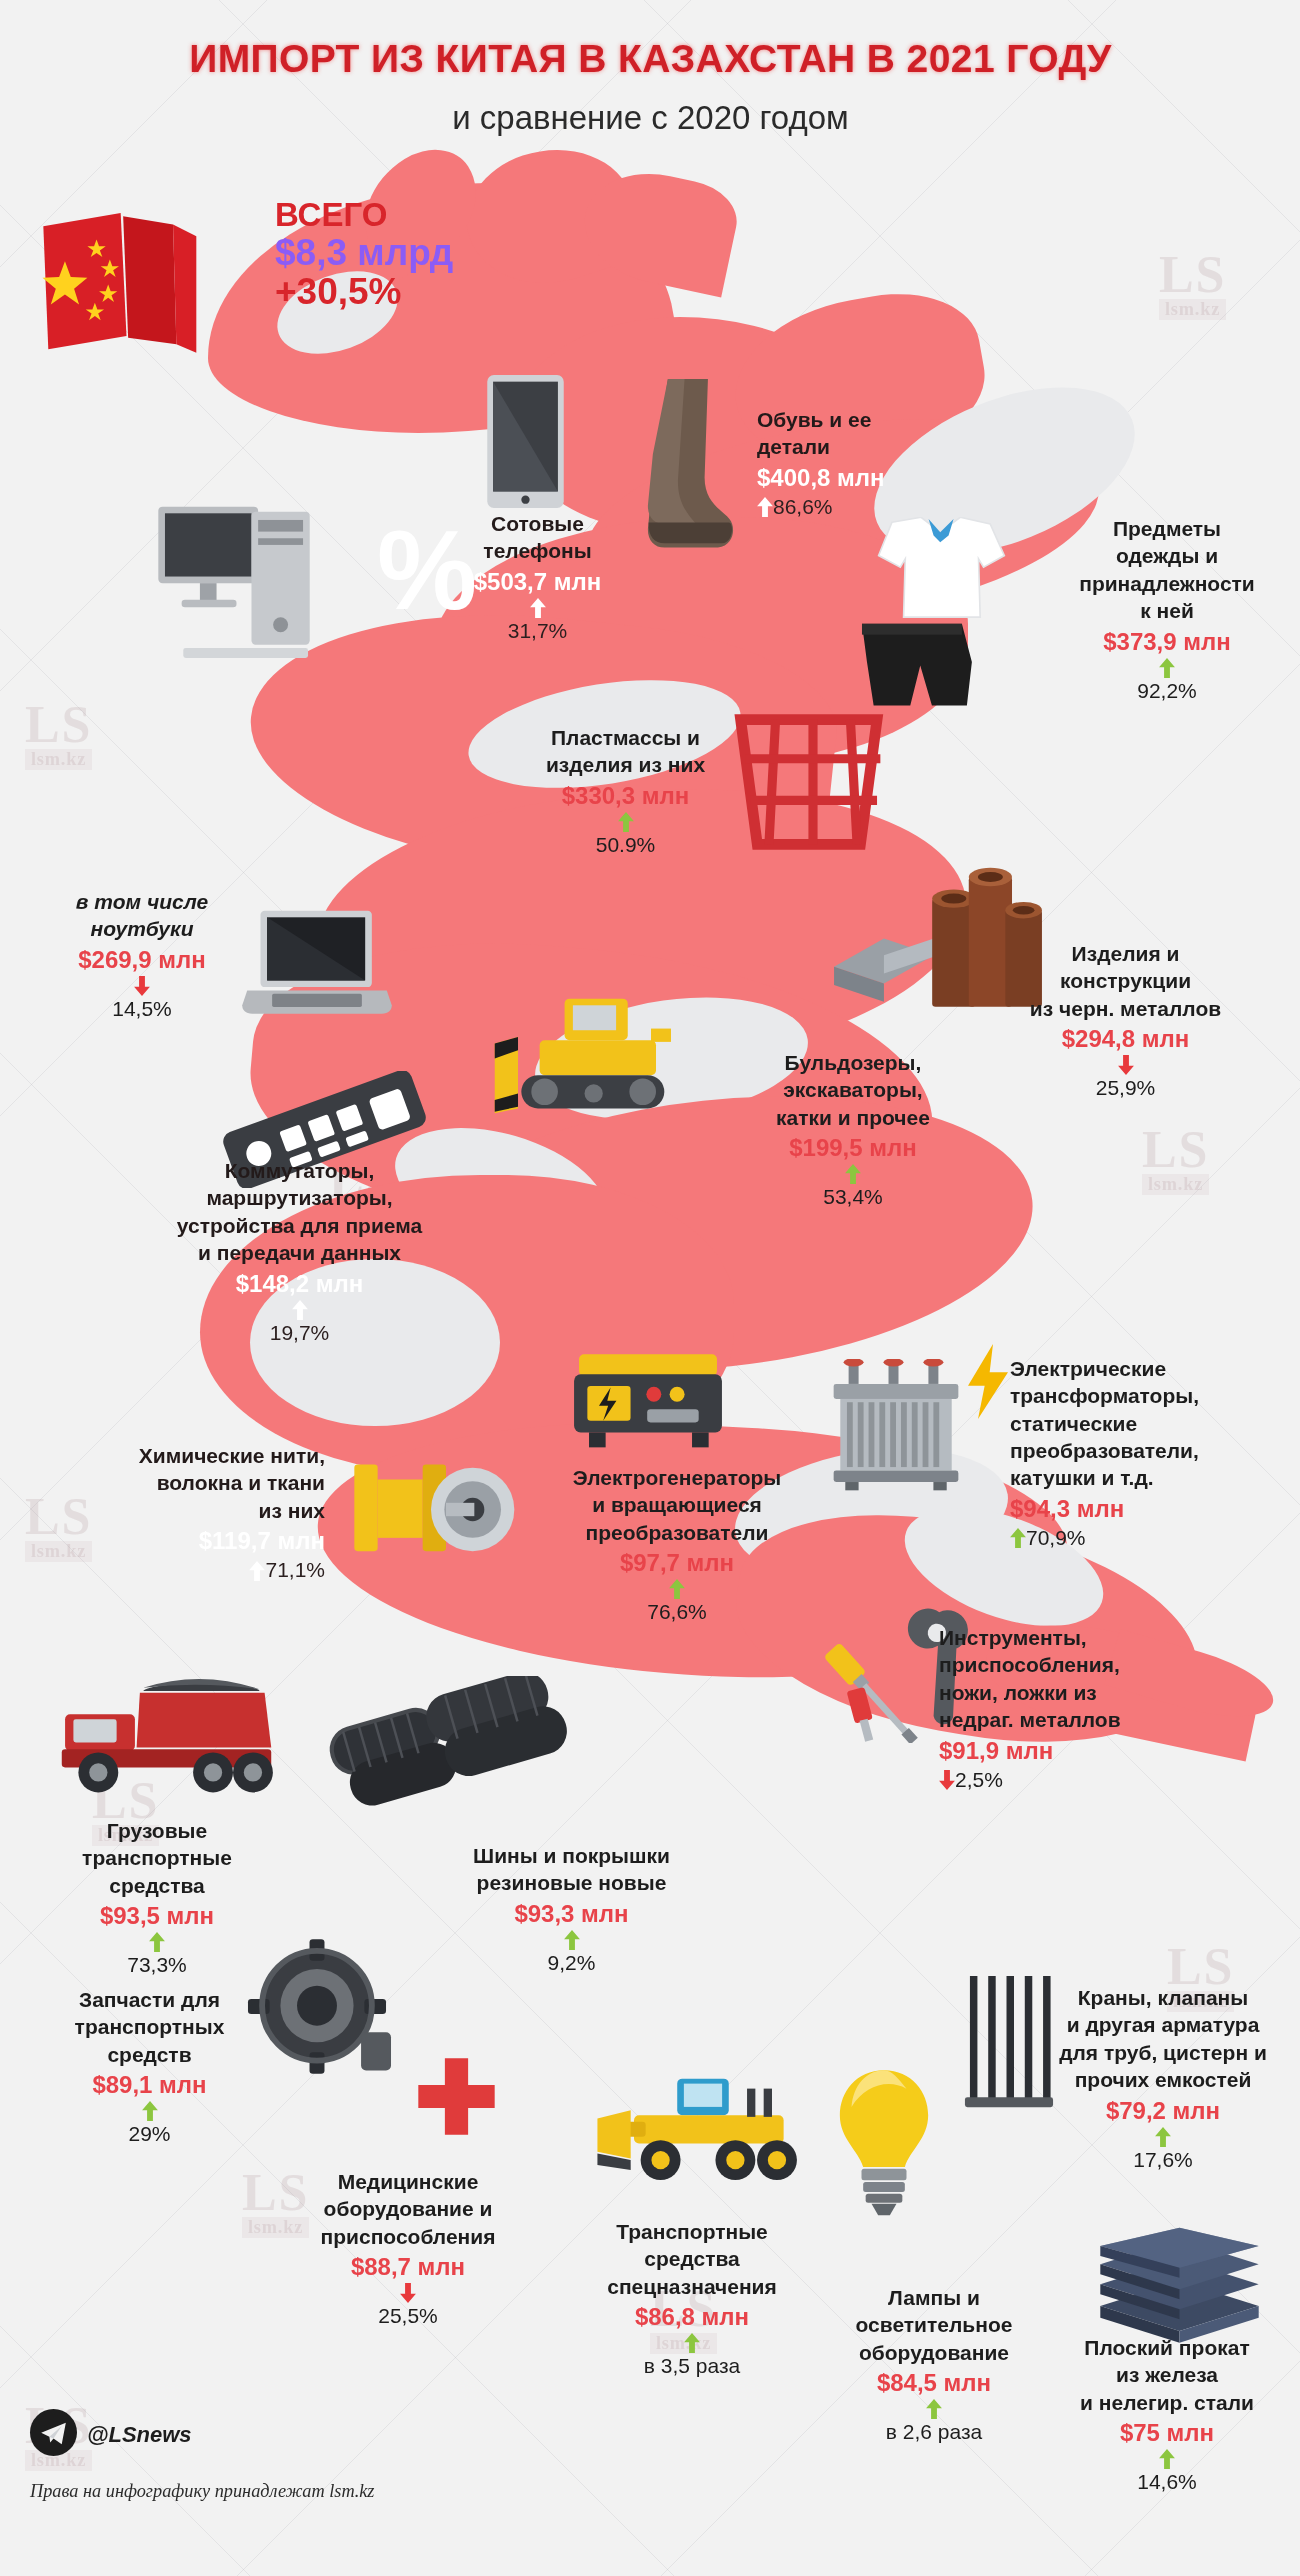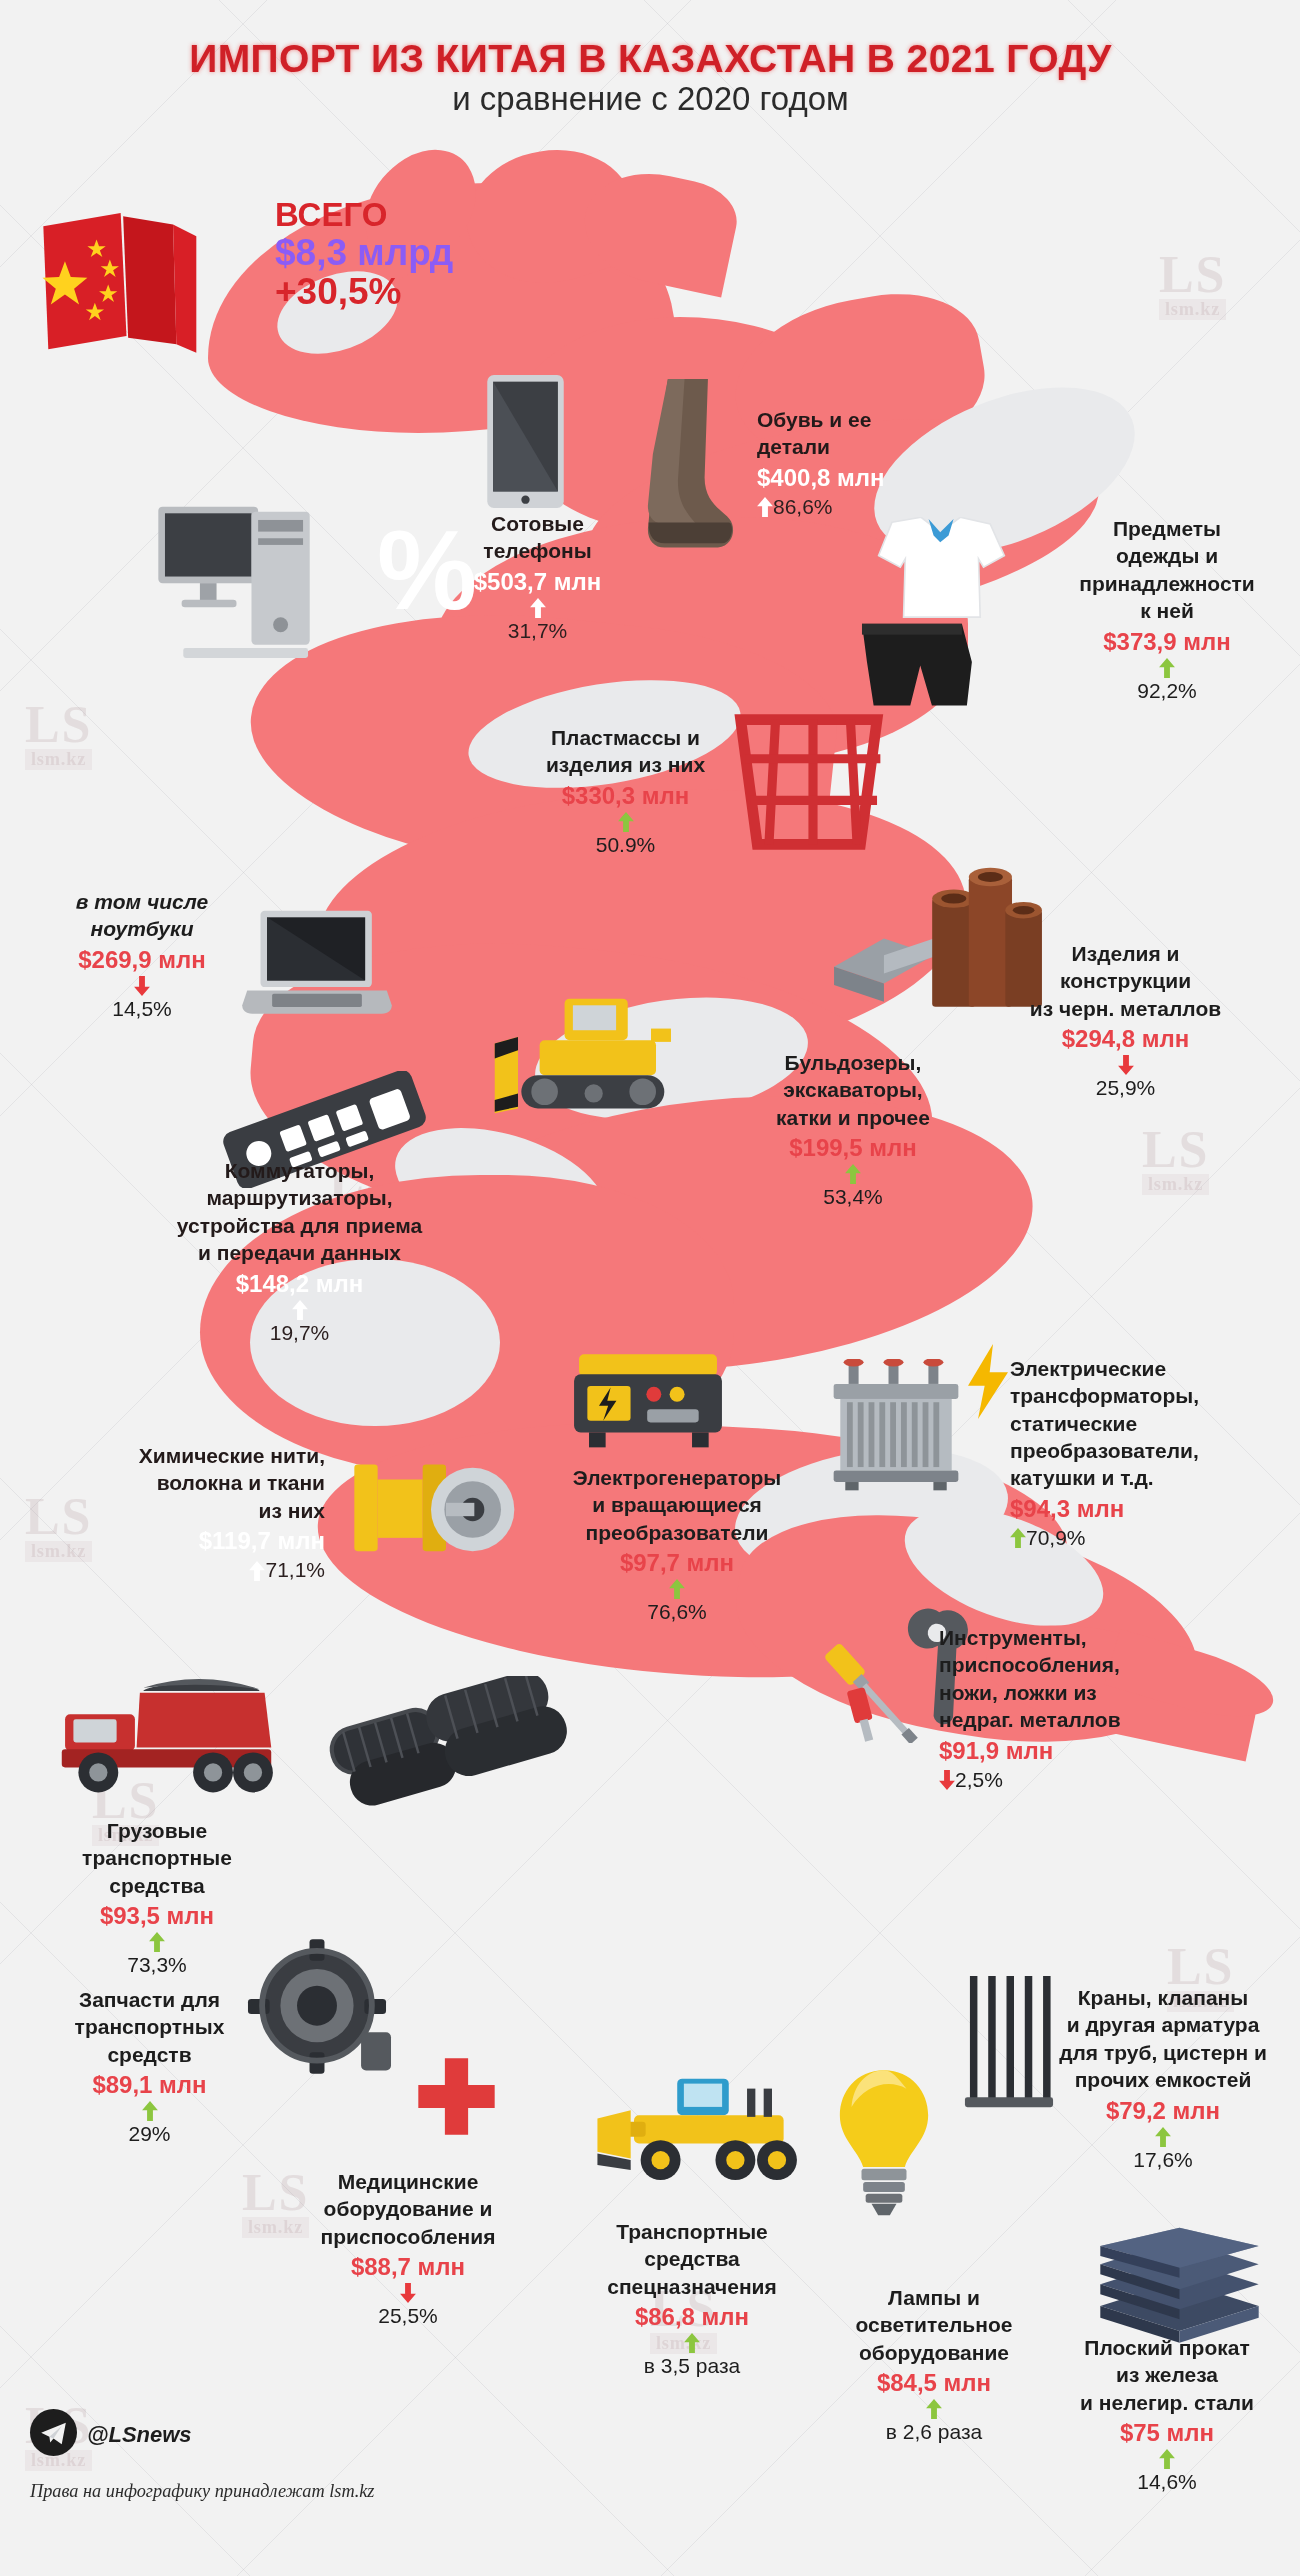--- a/index.html
+++ b/index.html
@@ -35,21 +35,21 @@
   .db{position:absolute;background:#f5787a;}
   .dw{position:absolute;background:#e9eaec;}
 
   
   .title{
     position:absolute;z-index:20;left:0;top:37px;width:1301px;text-align:center;
     font-size:39px;font-weight:700;letter-spacing:0.4px;color:#cf2027;
     text-shadow:0 0 4.2px rgba(240,120,120,.85);
   }
   .subtitle{
-    position:absolute;z-index:20;left:0;top:80px;width:1301px;text-align:center;
+    position:absolute;z-index:20;left:0;top:99px;width:1301px;text-align:center;
     font-size:33px;font-weight:400;color:#2b2b2b;
   }
 
   
   .total{position:absolute;z-index:20;left:275px;top:198px;}
   .total .lbl{font-size:33px;font-weight:700;color:#d8252b;line-height:1.06;}
   .total .v1{font-size:37px;font-weight:700;color:#8b5cf6;line-height:1.06;}
   .total .v2{font-size:37px;font-weight:700;color:#d8252b;line-height:1.06;}
 
   .flag{position:absolute;z-index:19;left:33px;top:203px;width:167px;height:158px;}
@@ -665,20 +665,32 @@
     <div class="chg">
       <span class="arw">
           <svg viewBox="0 0 19 24">
             <path d="M9.5 0 L19 11 h-6 v13 H6 V11 H0 Z" fill="#8cc63f"></path>
           </svg>
         </span>
       <span>73,3%</span>
     </div>
   </div>
 
+  <div class="item ctr" style="left:434px;top:1842px;width:275px;">
+    <div class="name">Шины и покрышки<br>резиновые новые</div>
+    <div class="val">$93,3 млн</div>
+    <div class="chg">
+      <span class="arw">
+          <svg viewBox="0 0 19 24">
+            <path d="M9.5 0 L19 11 h-6 v13 H6 V11 H0 Z" fill="#8cc63f"></path>
+          </svg>
+        </span>
+      <span>9,2%</span>
+    </div>
+  </div>
 
   <div class="item lft" style="left:939px;top:1624px;width:250px;">
     <div class="name">Инструменты,<br>приспособления,<br>ножи, ложки из<br>недраг. металлов</div>
     <div class="val">$91,9 млн</div>
     <div class="chg">
       <span class="arw">
           <svg viewBox="0 0 19 24">
             <path d="M9.5 24 L19 13 h-6 V0 H6 v13 H0 Z" fill="#e8393c"></path>
           </svg>
         </span>

